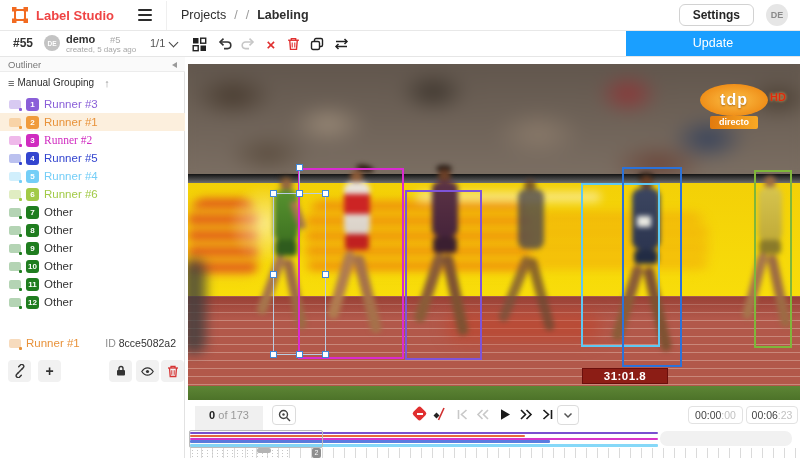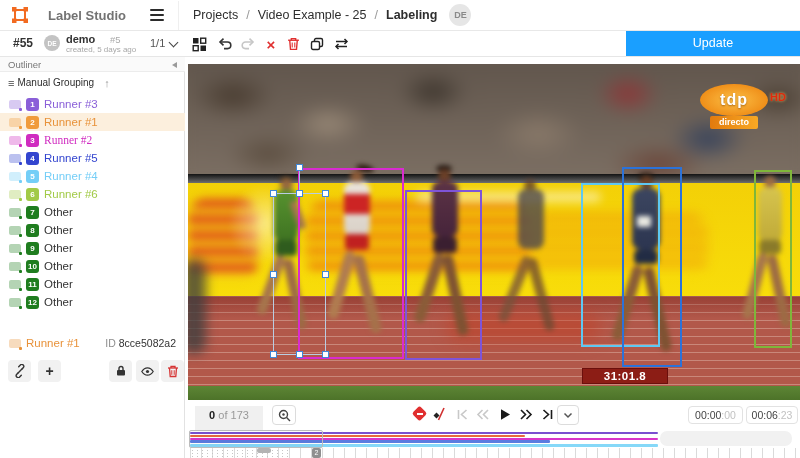--- a/index.html
+++ b/index.html
@@ -1,21 +1,21 @@
 <!DOCTYPE html>
 <html><head>
 <meta charset="utf-8">
 <style>
   html,body{margin:0;padding:0;}
   body{width:800px;height:458px;font-family:"Liberation Sans",sans-serif;background:#fff;}
   #app{position:relative;width:800px;height:458px;overflow:hidden;background:#fff;}
 
   
   #hdr{position:absolute;left:0;top:0;width:800px;height:30px;border-bottom:1px solid #e8e8e8;display:flex;align-items:center;background:#fff;z-index:30;}
-  .app-title{font-weight:bold;font-size:13px;color:#737373;margin-left:20px;}
+  .app-title{font-weight:bold;font-size:13px;color:#ef4444;margin-left:8px;}
   .burger{margin-left:24px;display:flex;flex-direction:column;gap:3px;cursor:pointer;}
   .burger i{display:block;width:14px;height:2px;background:#2b2b2b;border-radius:1px;}
   .hdr-sep{width:1px;height:29px;background:#efefef;margin-left:14px;}
   .crumbs{margin-left:14px;font-size:12.5px;color:#2e2e2e;display:flex;gap:8px;align-items:center;}
   .crumb-sep{color:#9a9a9a;}
   .crumb-last{font-weight:bold;}
   .settings-btn{margin-left:auto;border:1px solid #d2d2d2;border-radius:6px;padding:3px 13px;font-size:12px;font-weight:600;color:#262626;background:#fff;cursor:pointer;}
   .avatar{width:22px;height:22px;border-radius:50%;background:#e6e6e6;color:#8a8a8a;font-size:9px;font-weight:bold;display:flex;align-items:center;justify-content:center;margin:0 12px 0 12px;}
 
   
@@ -124,24 +124,24 @@
     <span class="app-title">Label Studio</span>
     <span class="burger">
         <i></i>
         <i></i>
         <i></i>
       </span>
     <span class="hdr-sep"></span>
     <span class="crumbs">
       <span>Projects</span>
       <span class="crumb-sep">/</span>
-      <span>Video Example - 25</span>
       <span class="crumb-sep">/</span>
       <span class="crumb-last">Labeling</span>
     </span>
+    <button class="settings-btn">Settings</button>
     <span class="avatar">DE</span>
   </div>
 
   <div id="subhdr">
     <span class="task-id">#55</span>
     <span class="mini-avatar">DE</span>
     <span class="auth-name">demo</span>
     <span class="auth-num">#5</span>
     <span class="auth-created">created, 5 days ago</span>
     <span class="pagination">1/1</span>

